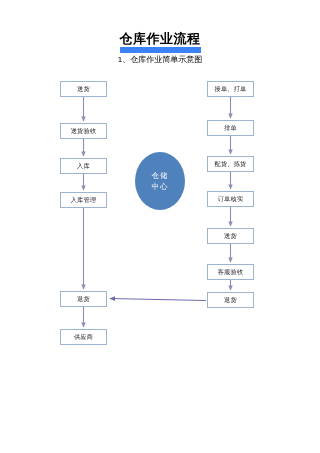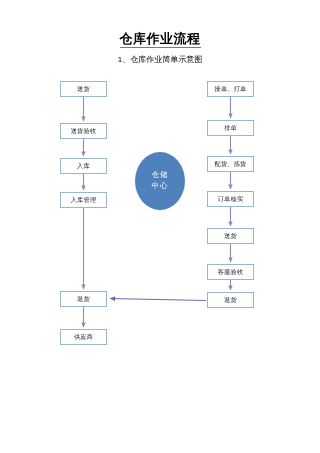--- a/index.html
+++ b/index.html
@@ -29,21 +29,21 @@
     left: 0;
     top: 30px;
     width: 320px;
     text-align: center;
     font-size: 13px;
     font-weight: bold;
     letter-spacing: 0.5px;
     color: #000;
   }
   .doc-title span {
-    border-bottom: 1px solid #3b82f6;
+    border-bottom: 6px solid #3b82f6;
     padding-bottom: 1px;
   }
   .doc-subtitle {
     position: absolute;
     left: 0;
     top: 54px;
     width: 320px;
     text-align: center;
     font-size: 8px;
     font-weight: normal;
@@ -106,21 +106,20 @@
     border-radius: 50%;
     background: #4f81bd;
     display: flex;
     flex-direction: column;
     align-items: center;
     justify-content: center;
     color: #ffffff;
     font-size: 7.5px;
     line-height: 1.5;
     letter-spacing: 1px;
-    font-family: Liberation Mono, monospace;
   }
 </style>
 </head>
 <body>
 
 <div id="page">
 
   <div class="doc-title">
     <span>仓库作业流程</span>
   </div>

